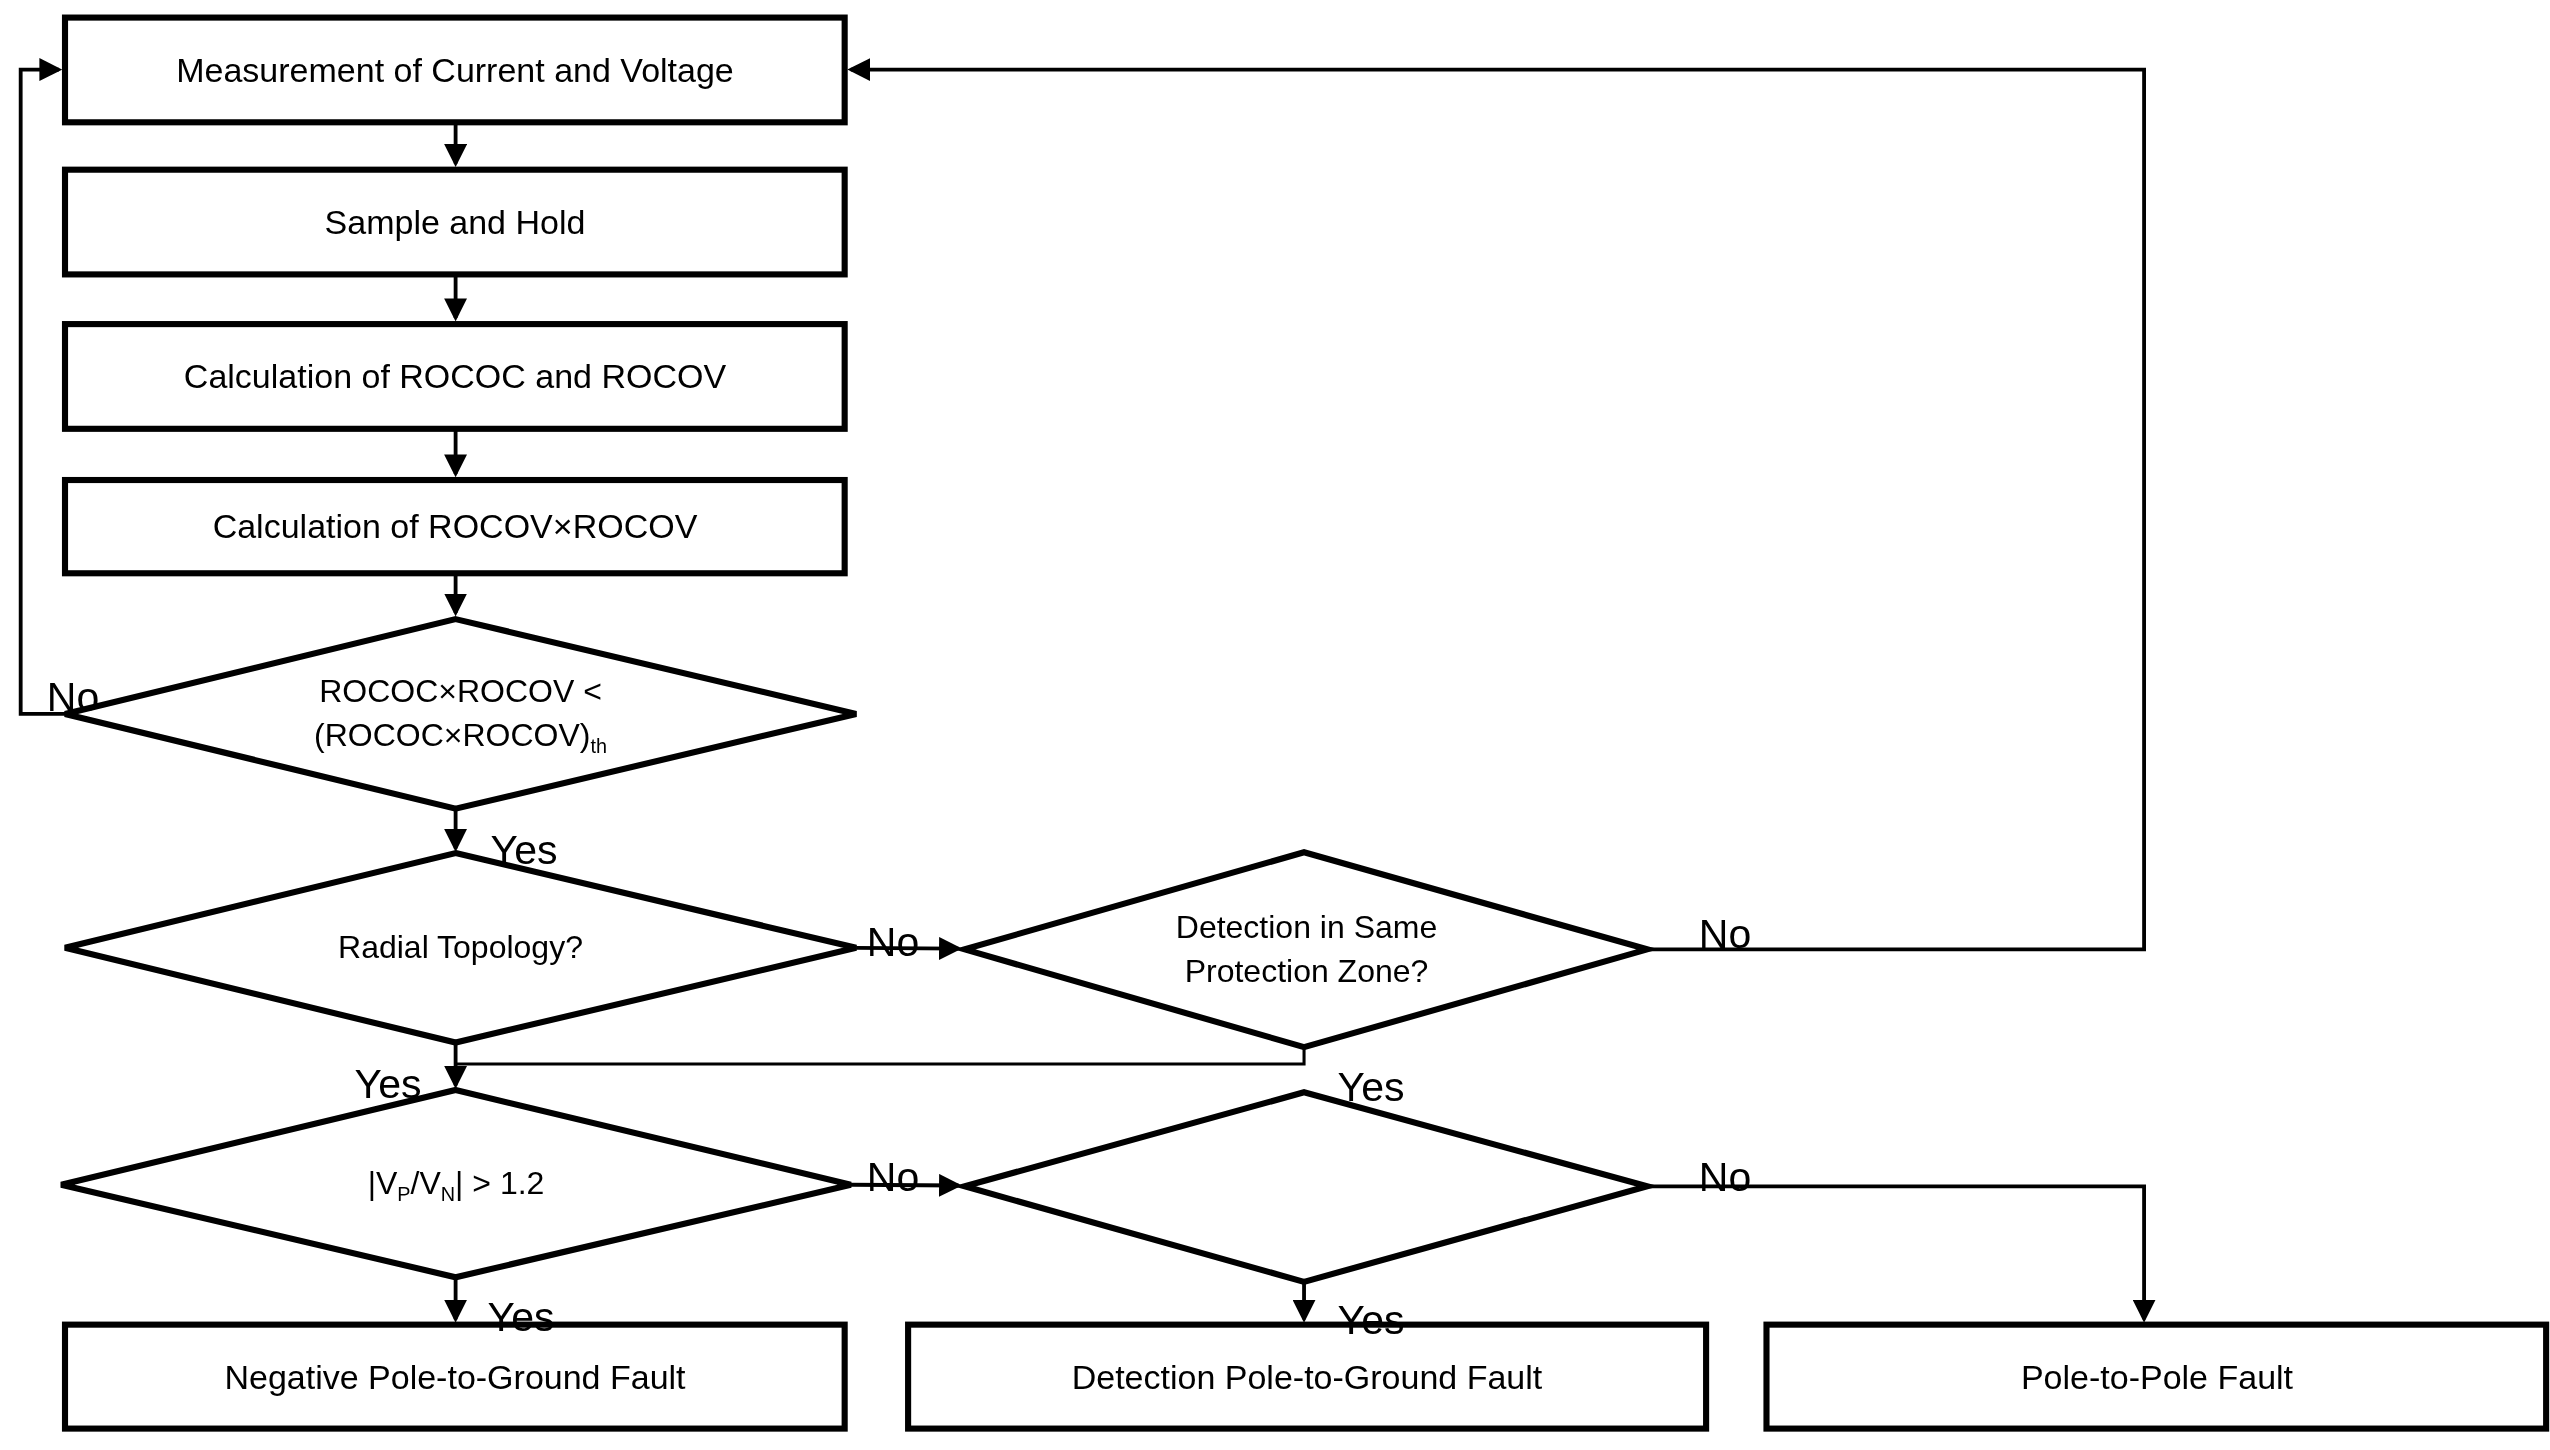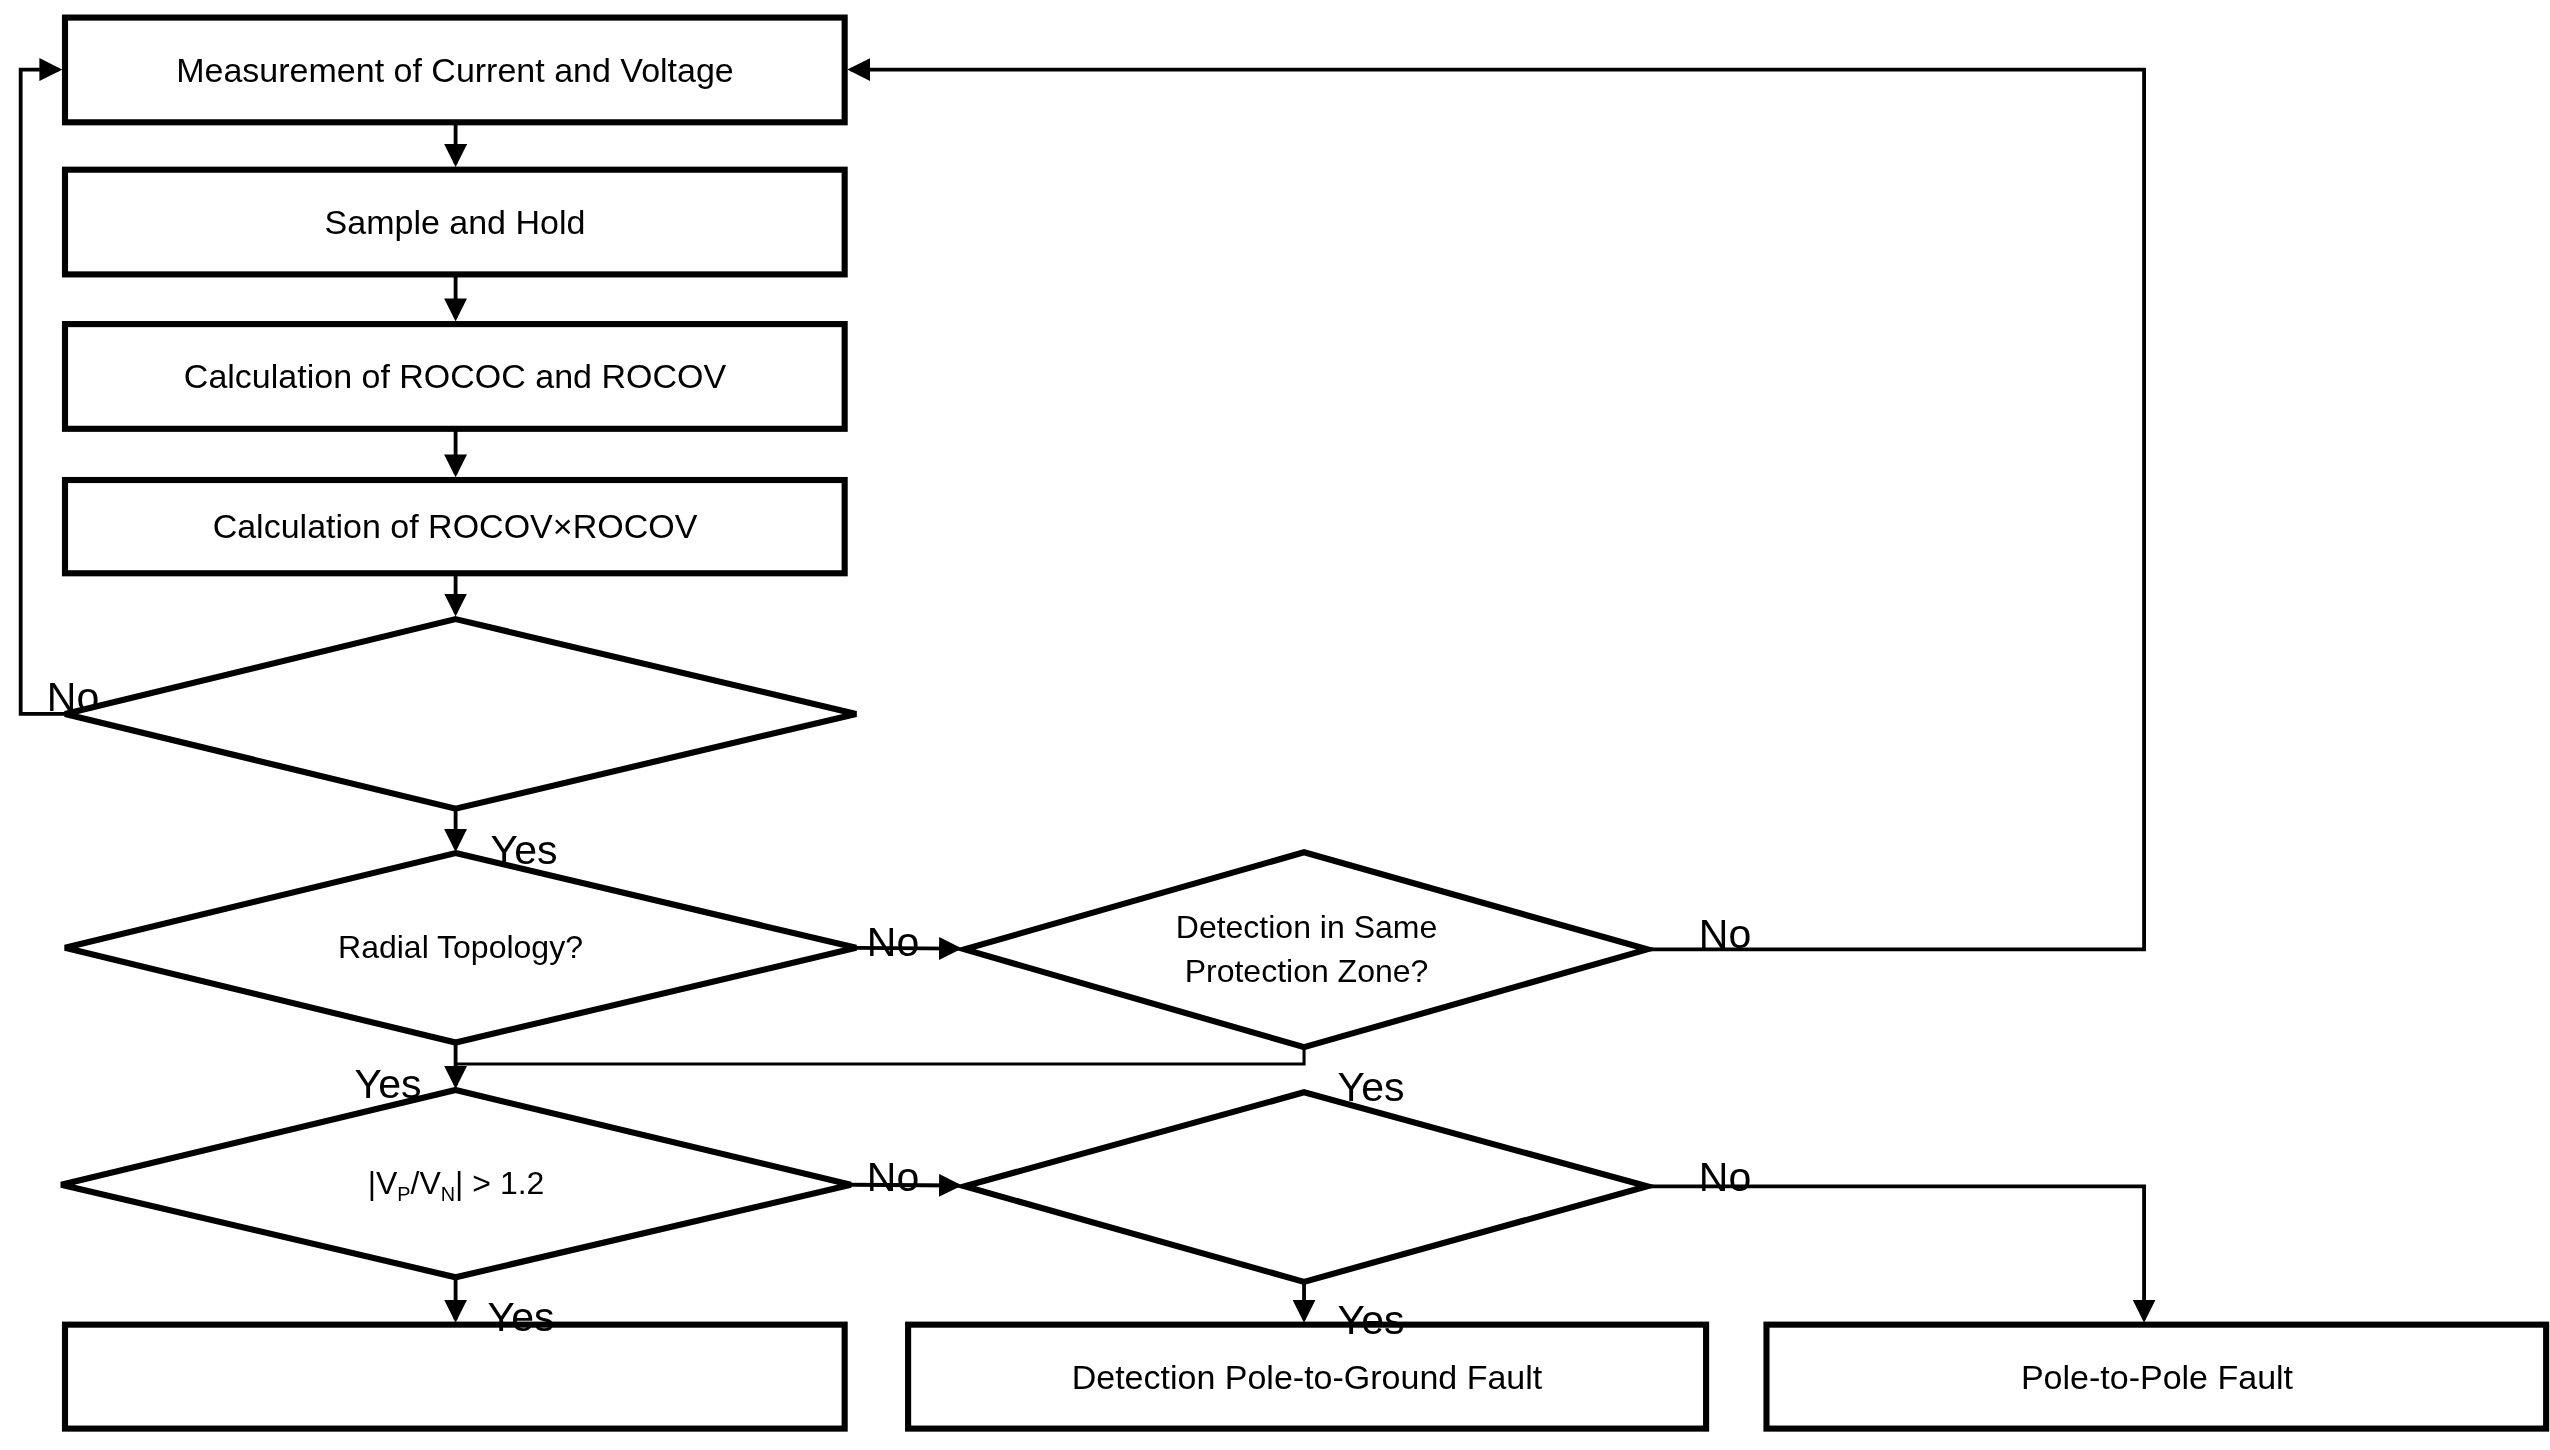--- a/index.html
+++ b/index.html
@@ -91,35 +91,42 @@
       <rect x="1188" y="1733" width="1044" height="136"></rect>
       <rect x="2311" y="1733" width="1020" height="136"></rect>
     </g>
   </svg>
 
   <div class="shape-text" style="left:65px;top:17.6px;width:780px;height:105px;">Measurement of Current and Voltage</div>
   <div class="shape-text" style="left:65px;top:170px;width:780px;height:105px;">Sample and Hold</div>
   <div class="shape-text" style="left:65px;top:324px;width:780px;height:105px;">Calculation of ROCOC and ROCOV</div>
   <div class="shape-text" style="left:65px;top:480px;width:780px;height:93px;">Calculation of ROCOV×ROCOV</div>
 
+  <div class="shape-text diamond-text" style="left:65px;top:619px;width:791px;height:190px;">
+    <div>ROCOC×ROCOV &lt;</div>
+    <div>
+      <span>(ROCOC×ROCOV)</span><sub class="subscr">th</sub>
+    </div>
+  </div>
 
   <div class="shape-text diamond-text" style="left:65px;top:853px;width:791px;height:190px;">Radial Topology?</div>
 
   <div class="shape-text diamond-text" style="left:965px;top:852px;width:683px;height:195px;">
     <div>Detection in Same</div>
     <div>Protection Zone?</div>
   </div>
 
   <div class="shape-text diamond-text" style="left:61px;top:1090px;width:790px;height:187px;">
     <div>
       <span>|V</span><sub class="subscr">P</sub><span>/V</span><sub class="subscr">N</sub><span>| &gt; 1.2</span>
     </div>
   </div>
 
 
+  <div class="shape-text" style="left:65px;top:1325px;width:780px;height:104px;">Negative Pole-to-Ground Fault</div>
   <div class="shape-text" style="left:908px;top:1325px;width:798px;height:104px;">Detection Pole-to-Ground Fault</div>
   <div class="shape-text" style="left:1767px;top:1325px;width:780px;height:104px;">Pole-to-Pole Fault</div>
 
   <div class="flabel" style="left:73px;top:677px;">No</div>
   <div class="flabel" style="left:524px;top:830px;">Yes</div>
 
   <div class="flabel" style="left:893px;top:922px;">No</div>
   <div class="flabel" style="left:388px;top:1064px;">Yes</div>
 
   <div class="flabel" style="left:1725px;top:914px;">No</div>

